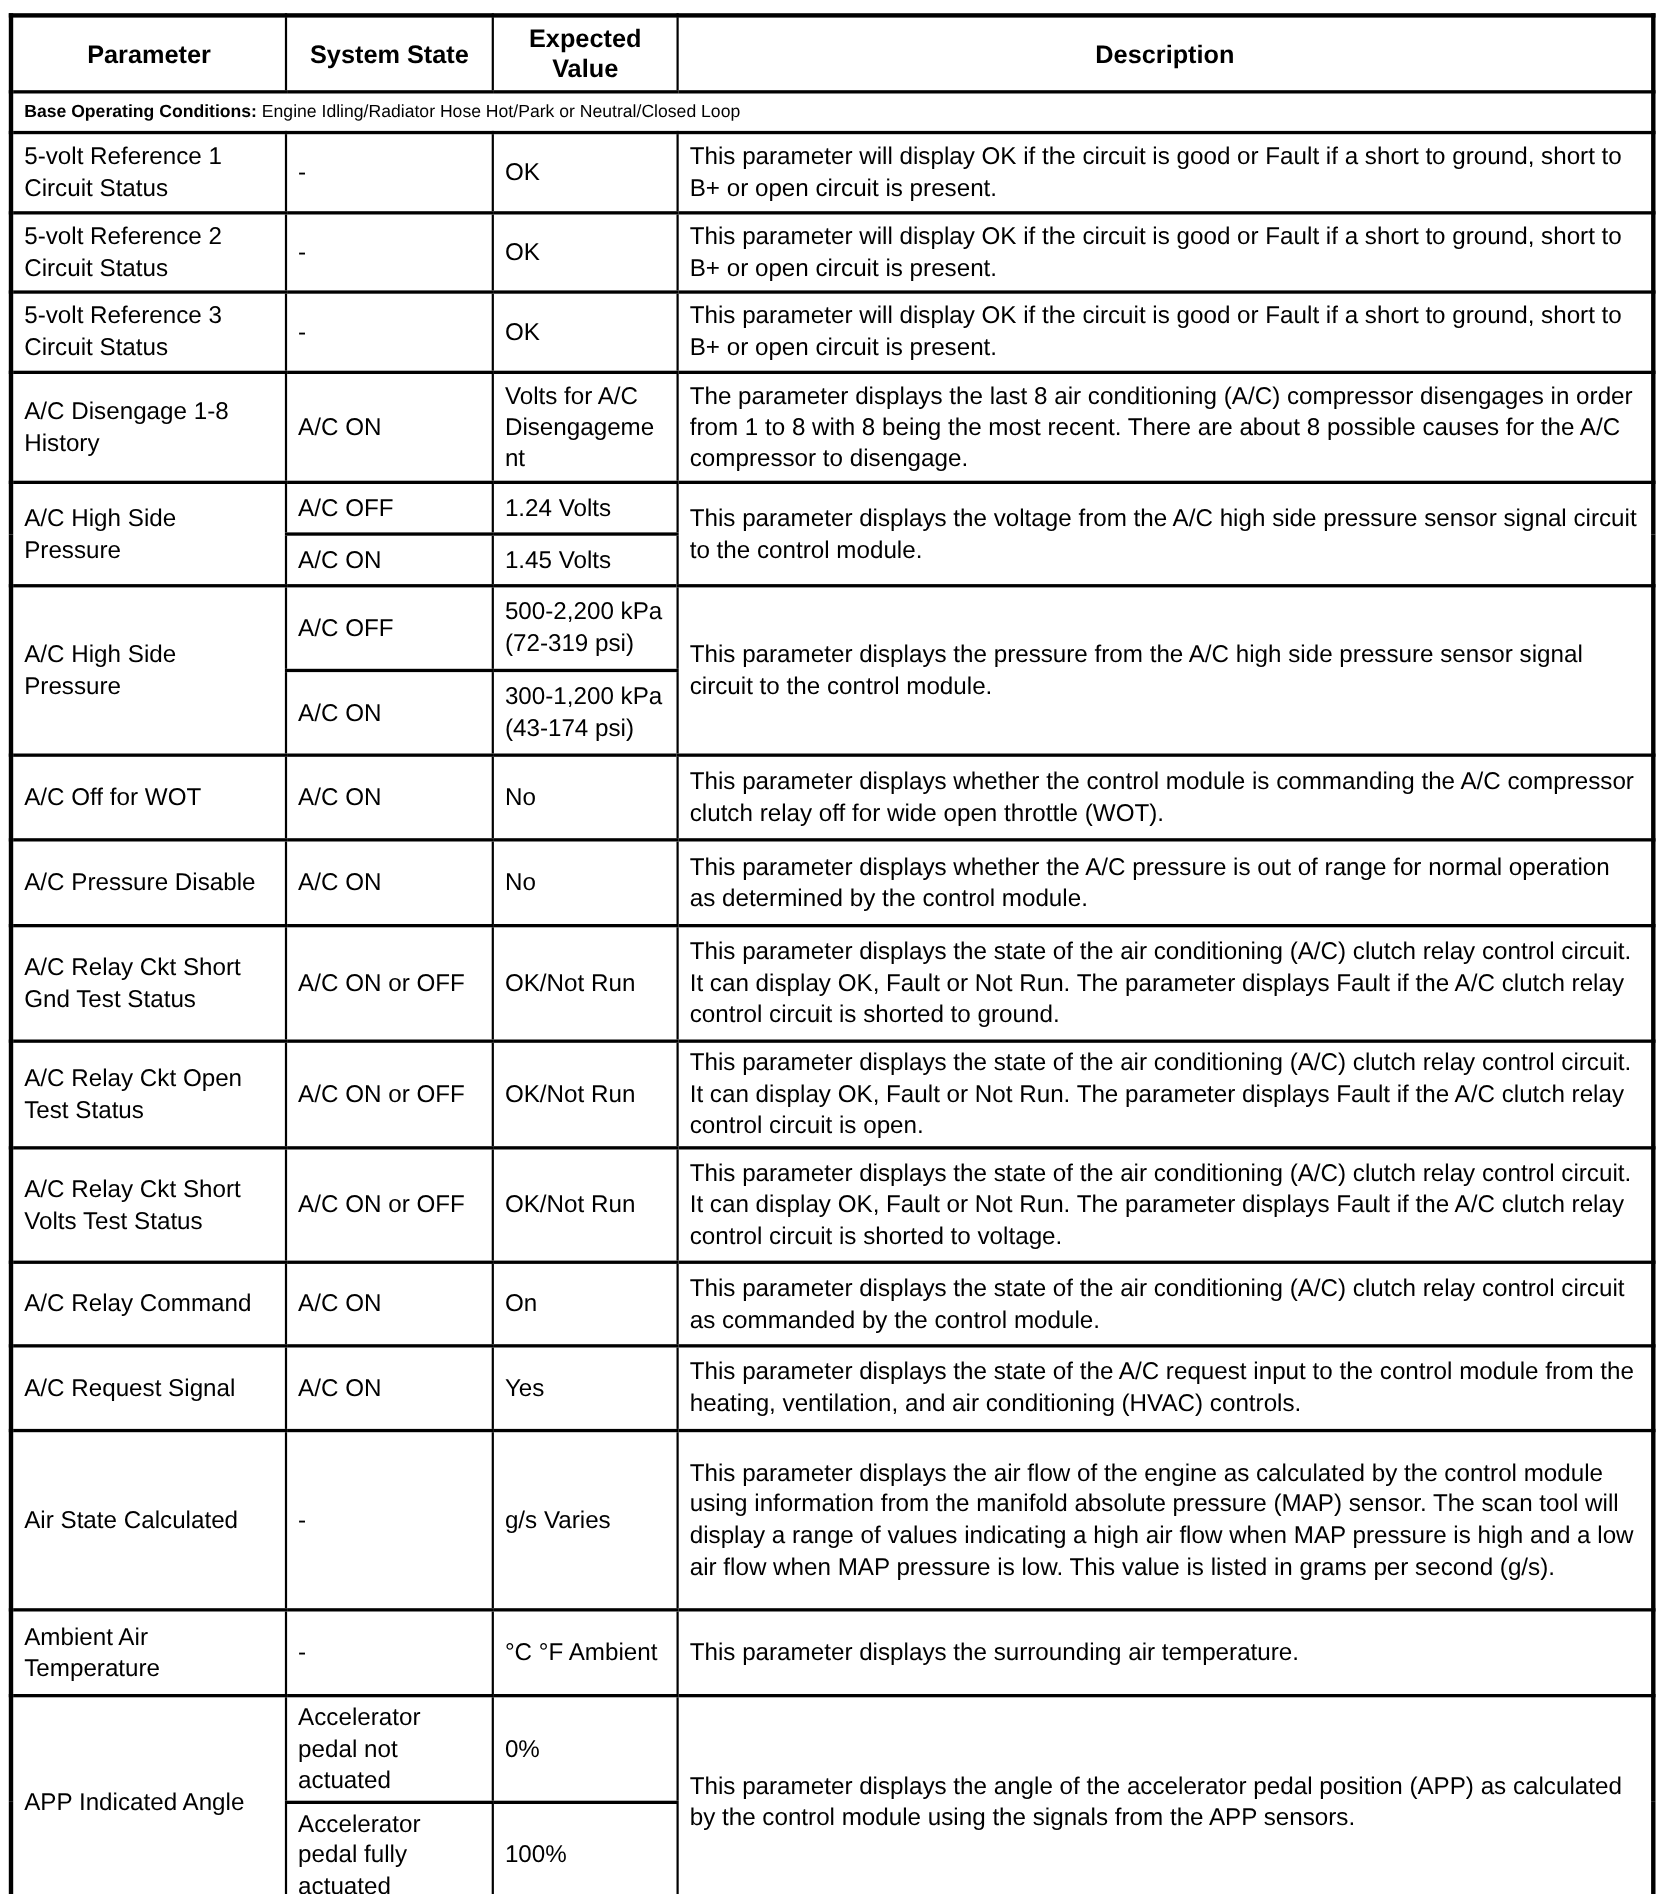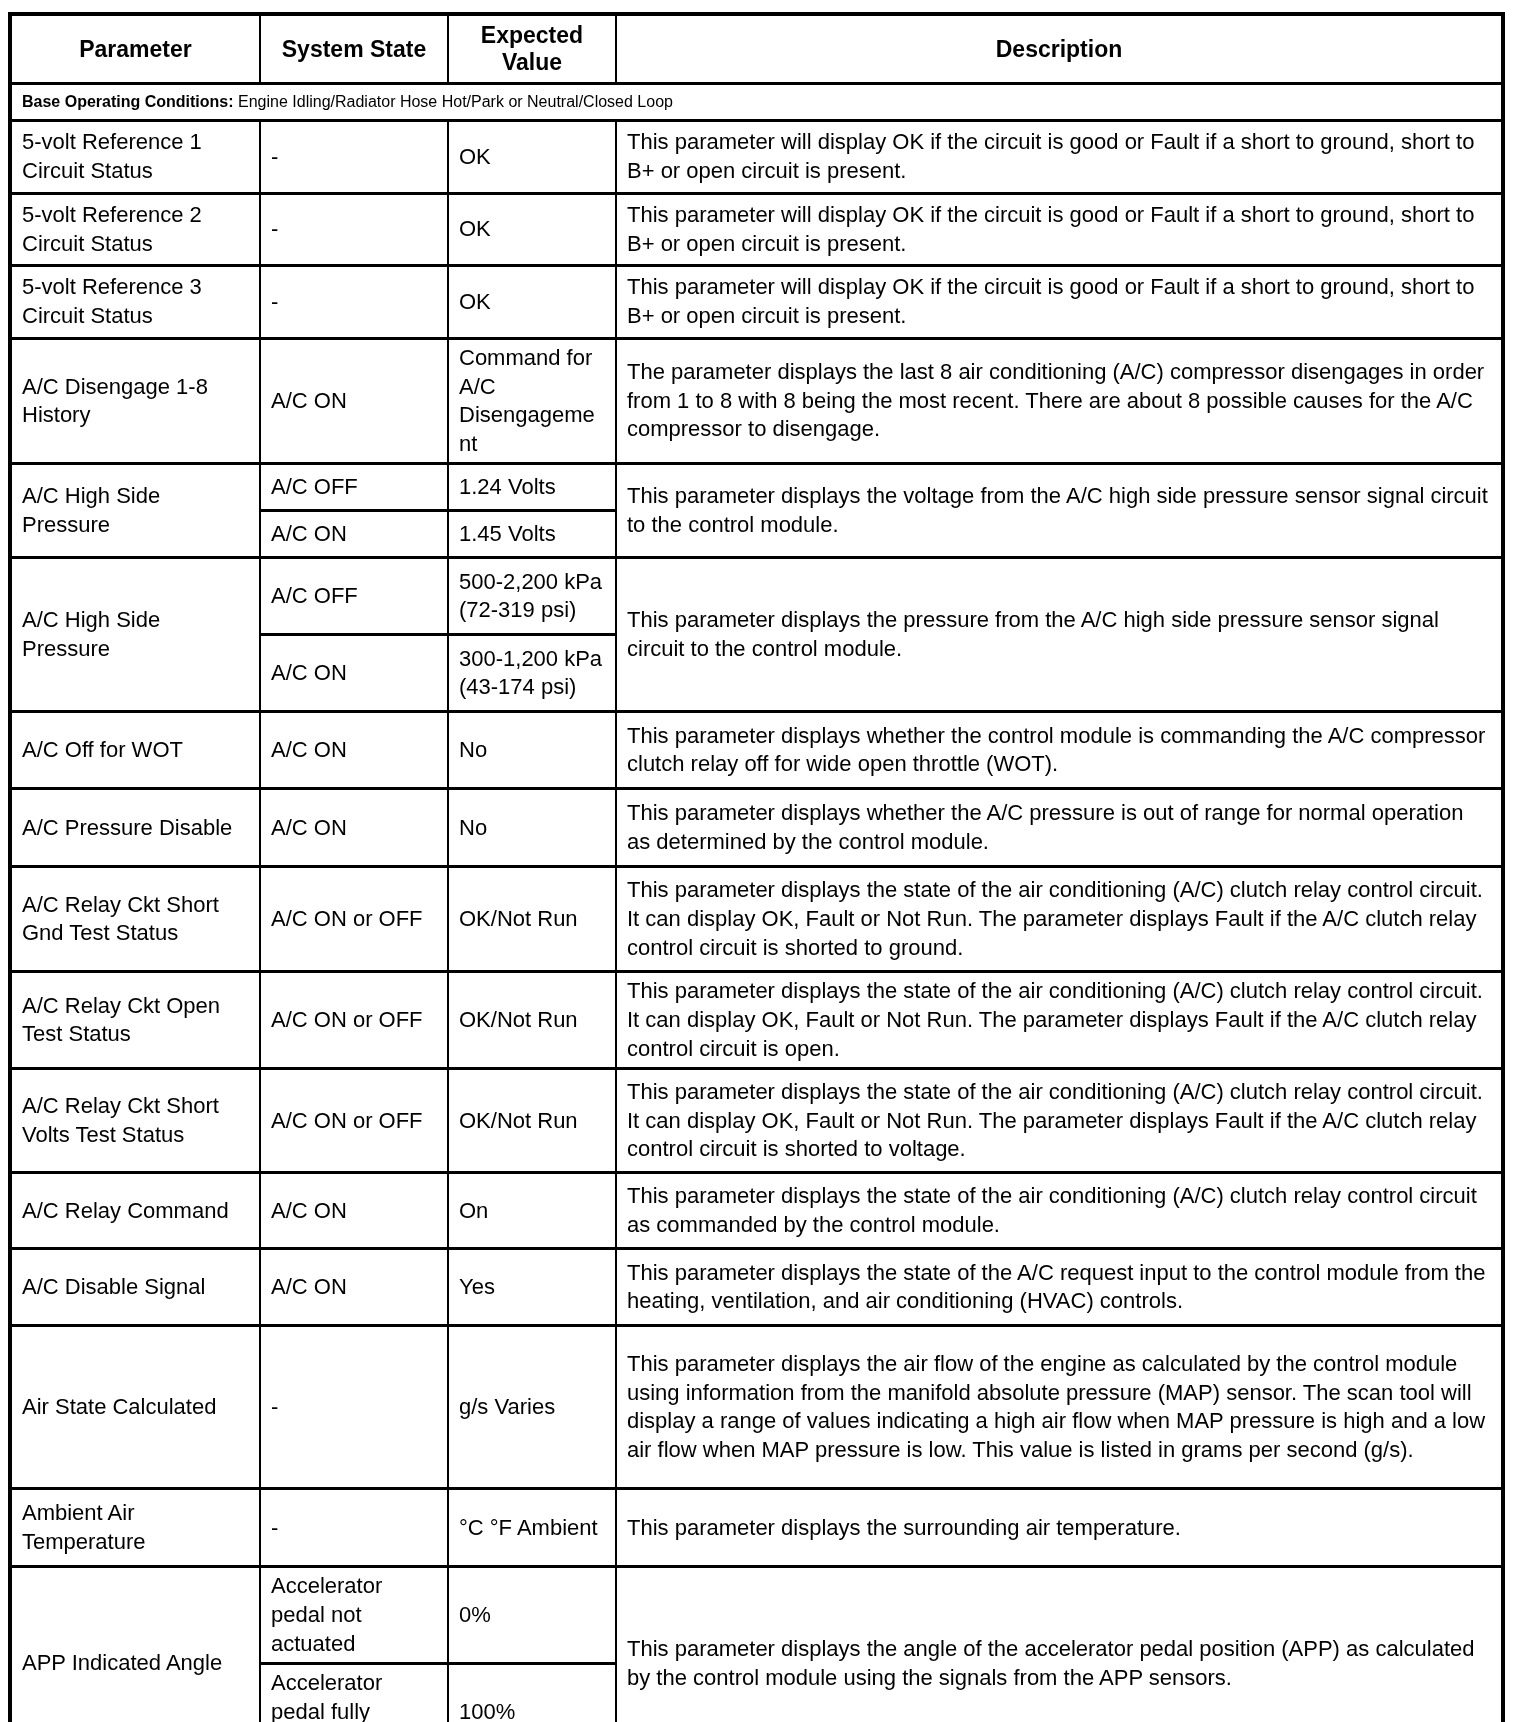--- a/index.html
+++ b/index.html
@@ -98,21 +98,21 @@
     <tr style="height:73px">
       <td>5-volt Reference 3 Circuit Status</td>
       <td>-</td>
       <td>OK</td>
       <td>This parameter will display OK if the circuit is good or Fault if a short to ground, short to B+ or open circuit is present.</td>
     </tr>
 
     <tr style="height:100px">
       <td>A/C Disengage 1-8 History</td>
       <td>A/C ON</td>
-      <td>Command for A/C Disengagement</td>
+      <td>Volts for A/C Disengagement</td>
       <td>The parameter displays the last 8 air conditioning (A/C) compressor disengages in order from 1 to 8 with 8 being the most recent. There are about 8 possible causes for the A/C compressor to disengage.</td>
     </tr>
 
     <tr style="height:47px">
       <td rowspan="2">A/C High Side Pressure</td>
       <td>A/C OFF</td>
       <td>1.24 Volts</td>
       <td rowspan="2">This parameter displays the voltage from the A/C high side pressure sensor signal circuit to the control module.</td>
     </tr>
     <tr class="sub" style="height:47px">
@@ -167,21 +167,21 @@
     </tr>
 
     <tr style="height:76px">
       <td>A/C Relay Command</td>
       <td>A/C ON</td>
       <td>On</td>
       <td>This parameter displays the state of the air conditioning (A/C) clutch relay control circuit as commanded by the control module.</td>
     </tr>
 
     <tr style="height:77px">
-      <td>A/C Disable Signal</td>
+      <td>A/C Request Signal</td>
       <td>A/C ON</td>
       <td>Yes</td>
       <td>This parameter displays the state of the A/C request input to the control module from the heating, ventilation, and air conditioning (HVAC) controls.</td>
     </tr>
 
     <tr style="height:163px">
       <td>Air State Calculated</td>
       <td>-</td>
       <td>g/s Varies</td>
       <td>This parameter displays the air flow of the engine as calculated by the control module using information from the manifold absolute pressure (MAP) sensor. The scan tool will display a range of values indicating a high air flow when MAP pressure is high and a low air flow when MAP pressure is low. This value is listed in grams per second (g/s).</td>

